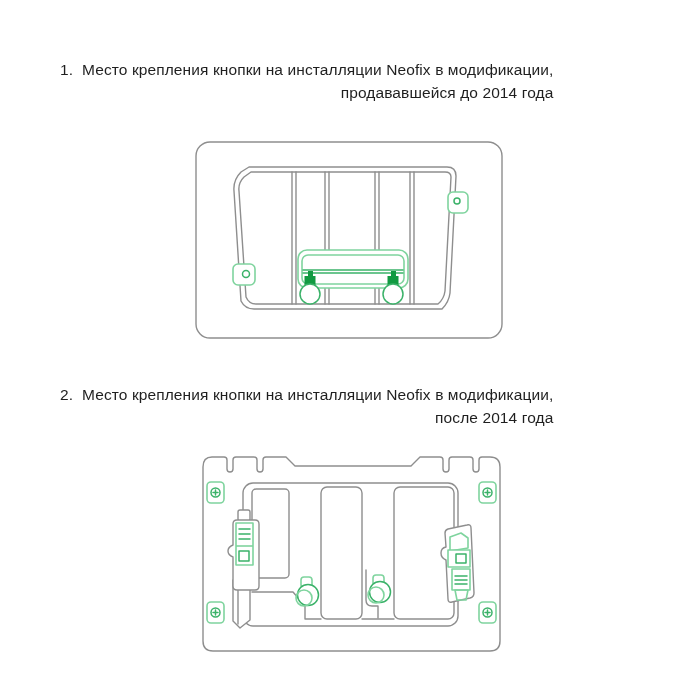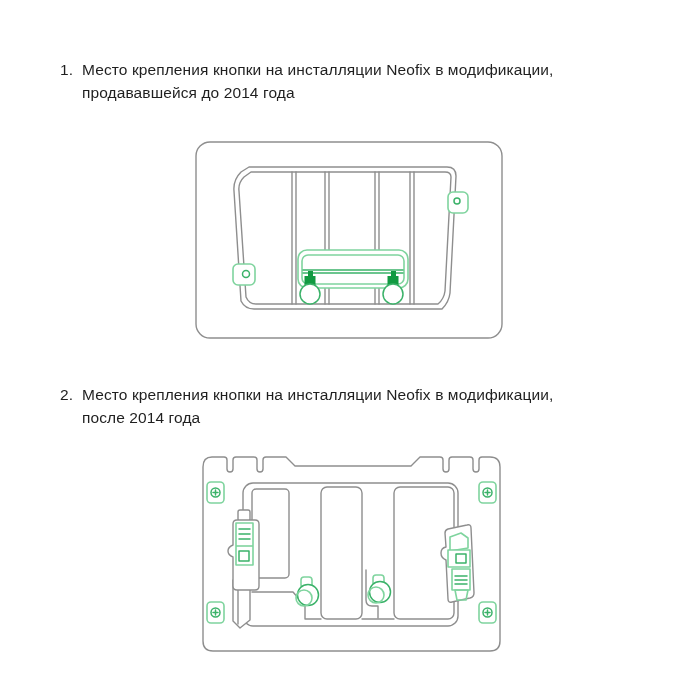--- a/index.html
+++ b/index.html
@@ -12,21 +12,21 @@
     overflow: hidden;
   }
   .caption {
     position: absolute;
     display: flex;
     font-size: 15.5px;
     line-height: 23px;
     letter-spacing: 0.1px;
   }
   .caption .num { width: 22px; flex: 0 0 22px; }
-  .caption .txt { white-space: pre-line; max-width: 540px; }
+  .caption .txt { white-space: pre-line; max-width: 540px; text-align: right; }
   .fig { position: absolute; }
   svg { display: block; }
 
   .gray  { stroke: var(--line-gray, #8e8e8e); fill: none; stroke-width: 1.4; stroke-linejoin: round; stroke-linecap: round; }
   .grayw { stroke: var(--line-gray, #8e8e8e); fill: #ffffff; stroke-width: 1.4; stroke-linejoin: round; stroke-linecap: round; }
   .gl    { stroke: var(--green-light, #7fd49e); fill: none; stroke-width: 1.6; stroke-linejoin: round; }
   .glw   { stroke: var(--green-light, #7fd49e); fill: #ffffff; stroke-width: 1.6; stroke-linejoin: round; }
   .gm    { stroke: var(--green-mid, #3bb269); fill: none; stroke-width: 1.5; stroke-linejoin: round; stroke-linecap: round; }
   .gmw   { stroke: var(--green-mid, #3bb269); fill: #ffffff; stroke-width: 1.5; stroke-linejoin: round; }
   .gd    { fill: var(--green-dark, #119a41); stroke: none; }

